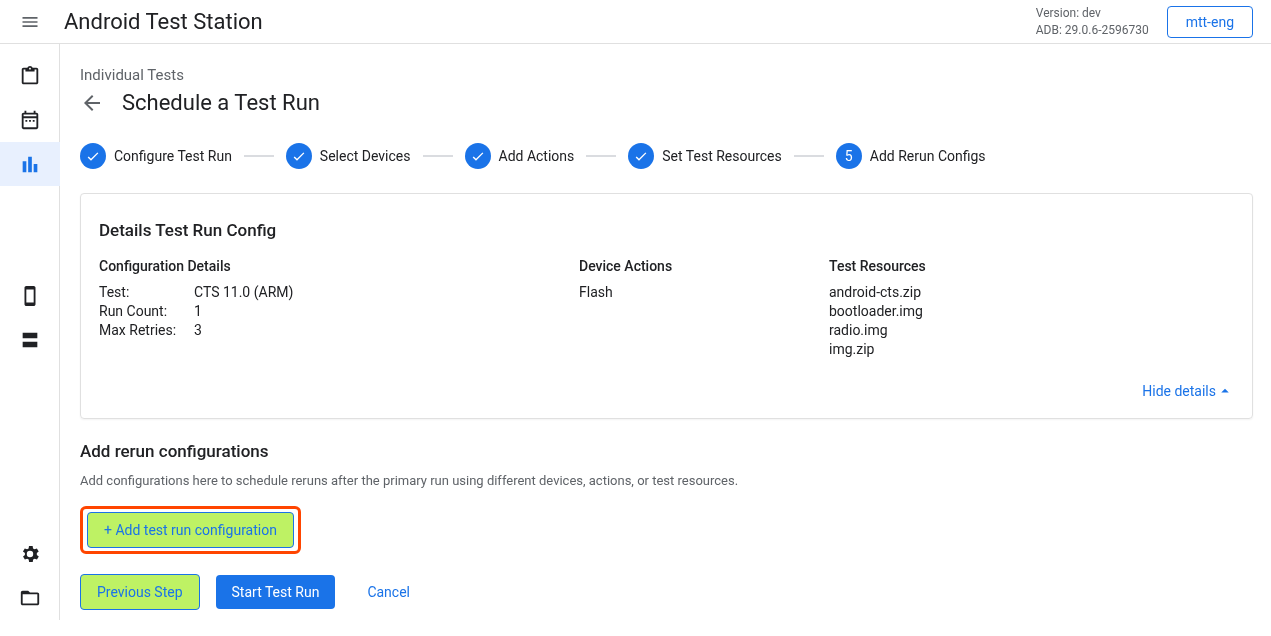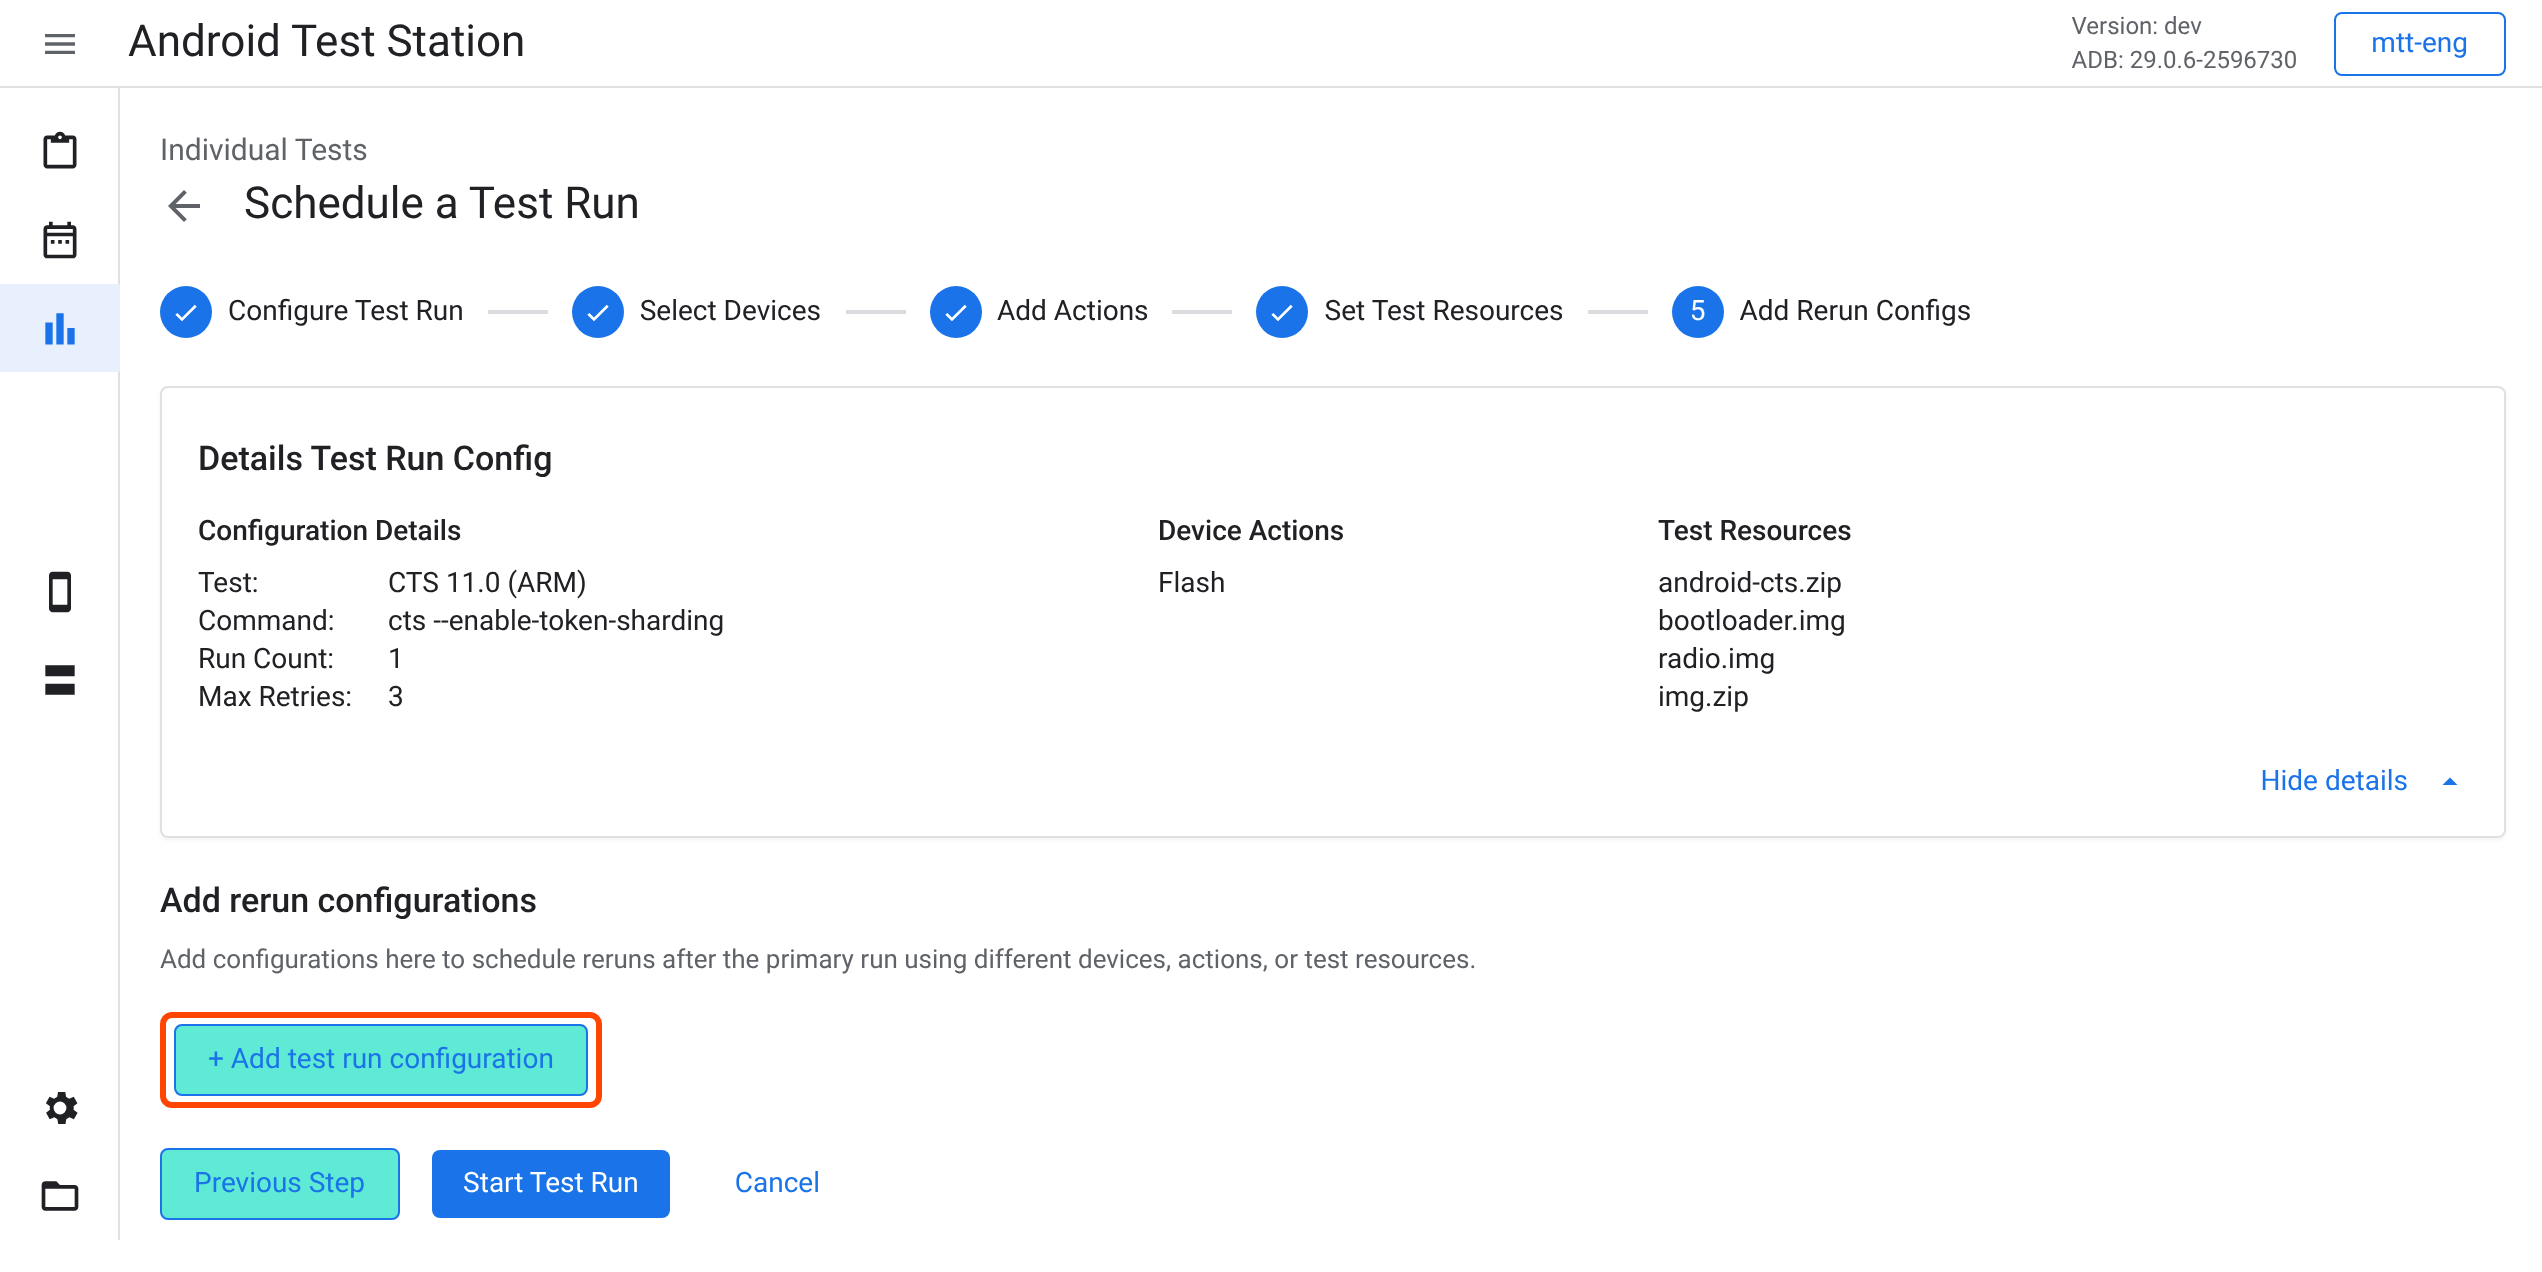--- a/index.html
+++ b/index.html
@@ -162,21 +162,21 @@
       font-size: 14px;
     }
     .kv-key { width: 95px; color: #202124; }
     .kv-val { color: #202124; }
     .list-item { margin-bottom: 3px; }
 
     .hide-details {
       display: flex;
       justify-content: flex-end;
       align-items: center;
-      gap: 12px;
+      gap: 0;
       margin-top: 22px;
       color: #1a73e8;
       font-size: 14px;
       cursor: pointer;
     }
 
     
     .section-title {
       font-size: 17px;
       font-weight: 500;
@@ -191,21 +191,21 @@
     
     .btn {
       padding: 9px 16px;
       border-radius: 4px;
       font-size: 14px;
       cursor: pointer;
       font-family: inherit;
     }
     .btn-outline {
       border: 1px solid #1a73e8;
-      background: #5eead4;
+      background: #bef264;
       color: #1a73e8;
     }
     .btn-filled {
       border: none;
       background: #1a73e8;
       color: #fff;
     }
     .btn-text {
       border: none;
       background: transparent;
@@ -348,24 +348,20 @@
     <div class="card">
       <div class="card-title">Details Test Run Config</div>
       <div class="cols">
         <div class="col-config">
           <div class="col-head">Configuration Details</div>
           <div class="kv-row">
               <span class="kv-key">Test:</span>
               <span class="kv-val">CTS 11.0 (ARM)</span>
             </div>
           <div class="kv-row">
-              <span class="kv-key">Command:</span>
-              <span class="kv-val">cts --enable-token-sharding</span>
-            </div>
-          <div class="kv-row">
               <span class="kv-key">Run Count:</span>
               <span class="kv-val">1</span>
             </div>
           <div class="kv-row">
               <span class="kv-key">Max Retries:</span>
               <span class="kv-val">3</span>
             </div>
         </div>
         <div class="col-actions">
           <div class="col-head">Device Actions</div>

